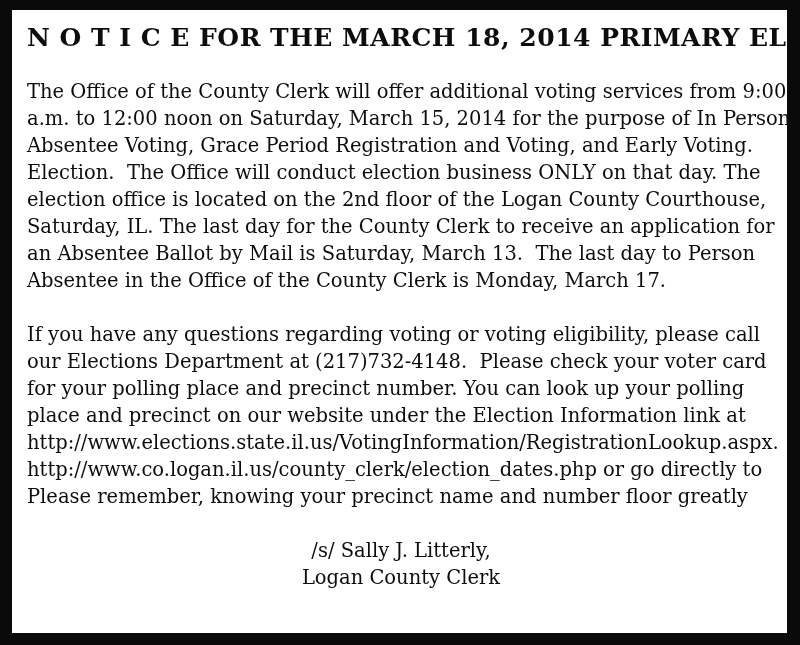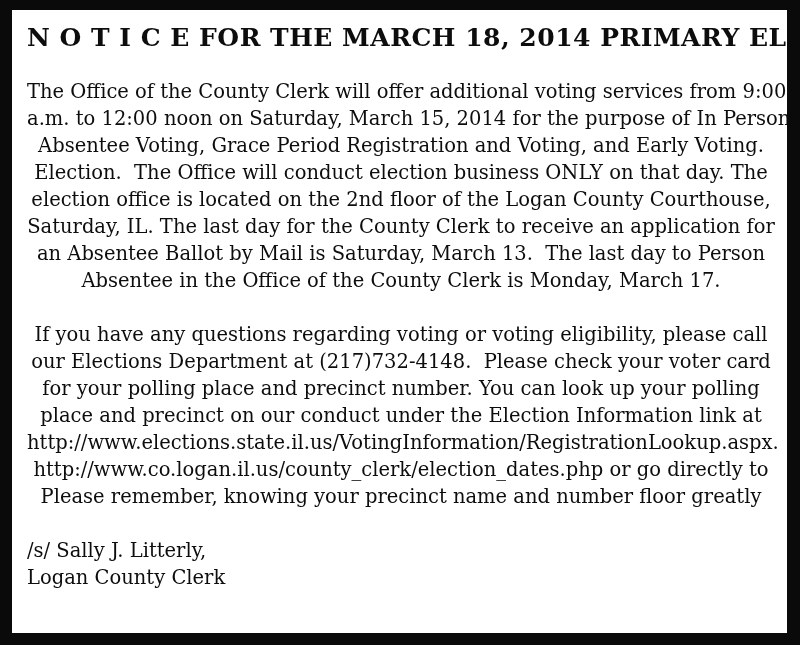--- a/index.html
+++ b/index.html
@@ -35,29 +35,28 @@
     font-weight: bold;
     text-align: center;
     letter-spacing: 0.5px;
     white-space: pre;
     color: #0d0d0d;
   }
   .para {
     font-size: 19.5px;
     line-height: 27px;
     margin: 0 0 27px 0;
-    text-align: center;
   }
   .para .line {
     white-space: pre;
   }
   .signature {
     font-size: 19.5px;
     line-height: 27px;
-    text-align: left;
+    text-align: center;
     margin-top: 12px;
   }
   .signature .line {
     white-space: pre;
   }
 </style>
 </head>
 <body>
 
 <div class="page">
@@ -72,21 +71,21 @@
         <div class="line">election office is located on the 2nd floor of the Logan County Courthouse,</div>
         <div class="line">Saturday, IL. The last day for the County Clerk to receive an application for</div>
         <div class="line">an Absentee Ballot by Mail is Saturday, March 13.  The last day to Person</div>
         <div class="line">Absentee in the Office of the County Clerk is Monday, March 17.</div>
       </div>
 
     <div class="para">
         <div class="line">If you have any questions regarding voting or voting eligibility, please call</div>
         <div class="line">our Elections Department at (217)732-4148.  Please check your voter card</div>
         <div class="line">for your polling place and precinct number. You can look up your polling</div>
-        <div class="line">place and precinct on our conduct under the Election Information link at</div>
+        <div class="line">place and precinct on our website under the Election Information link at</div>
         <div class="line">http://www.elections.state.il.us/VotingInformation/RegistrationLookup.aspx.</div>
         <div class="line">http://www.co.logan.il.us/county_clerk/election_dates.php or go directly to</div>
         <div class="line">Please remember, knowing your precinct name and number floor greatly</div>
       </div>
 
     <div class="signature">
         <div class="line">/s/ Sally J. Litterly,</div>
         <div class="line">Logan County Clerk</div>
       </div>
   </div>

